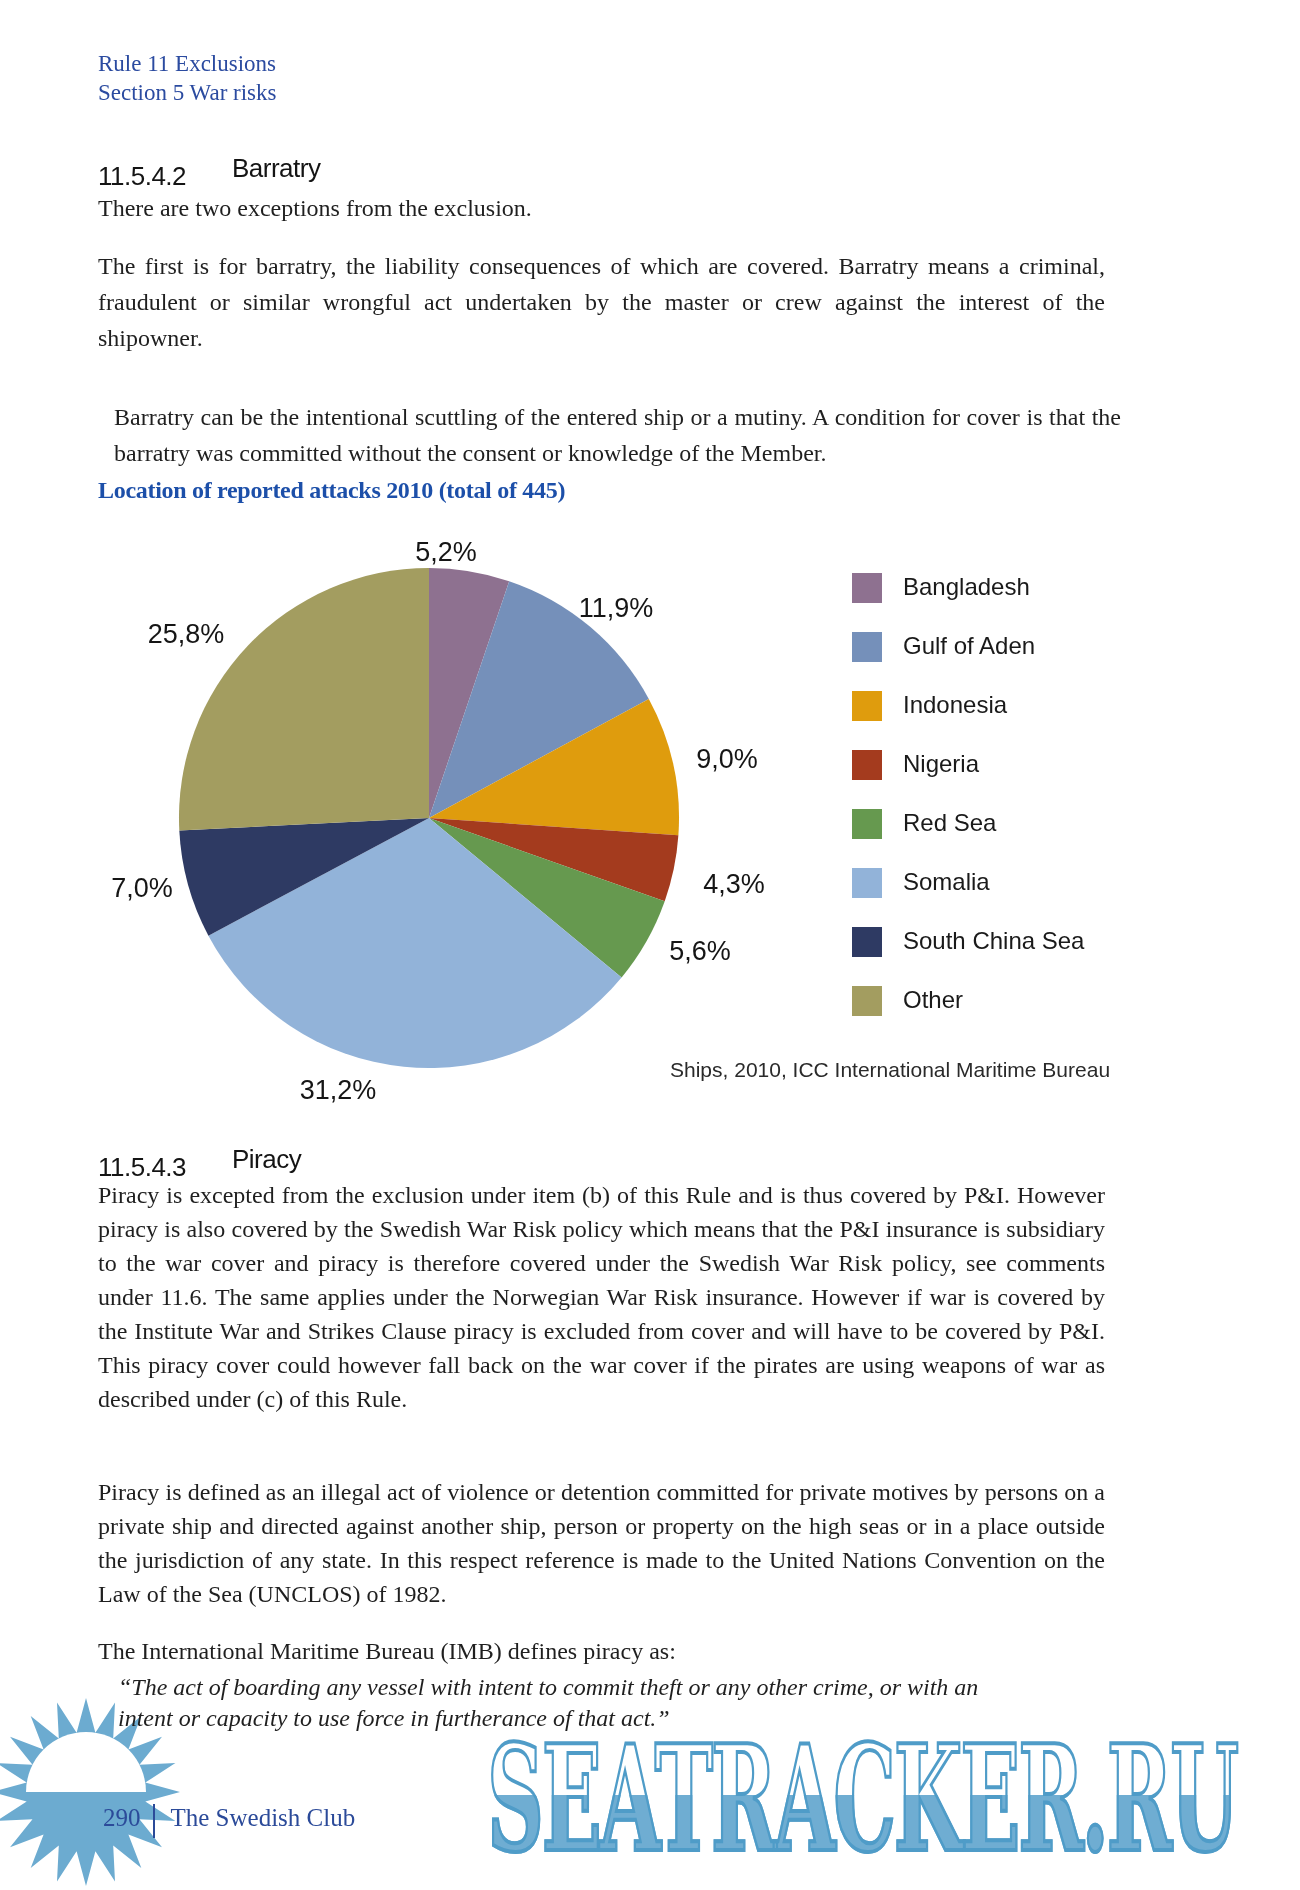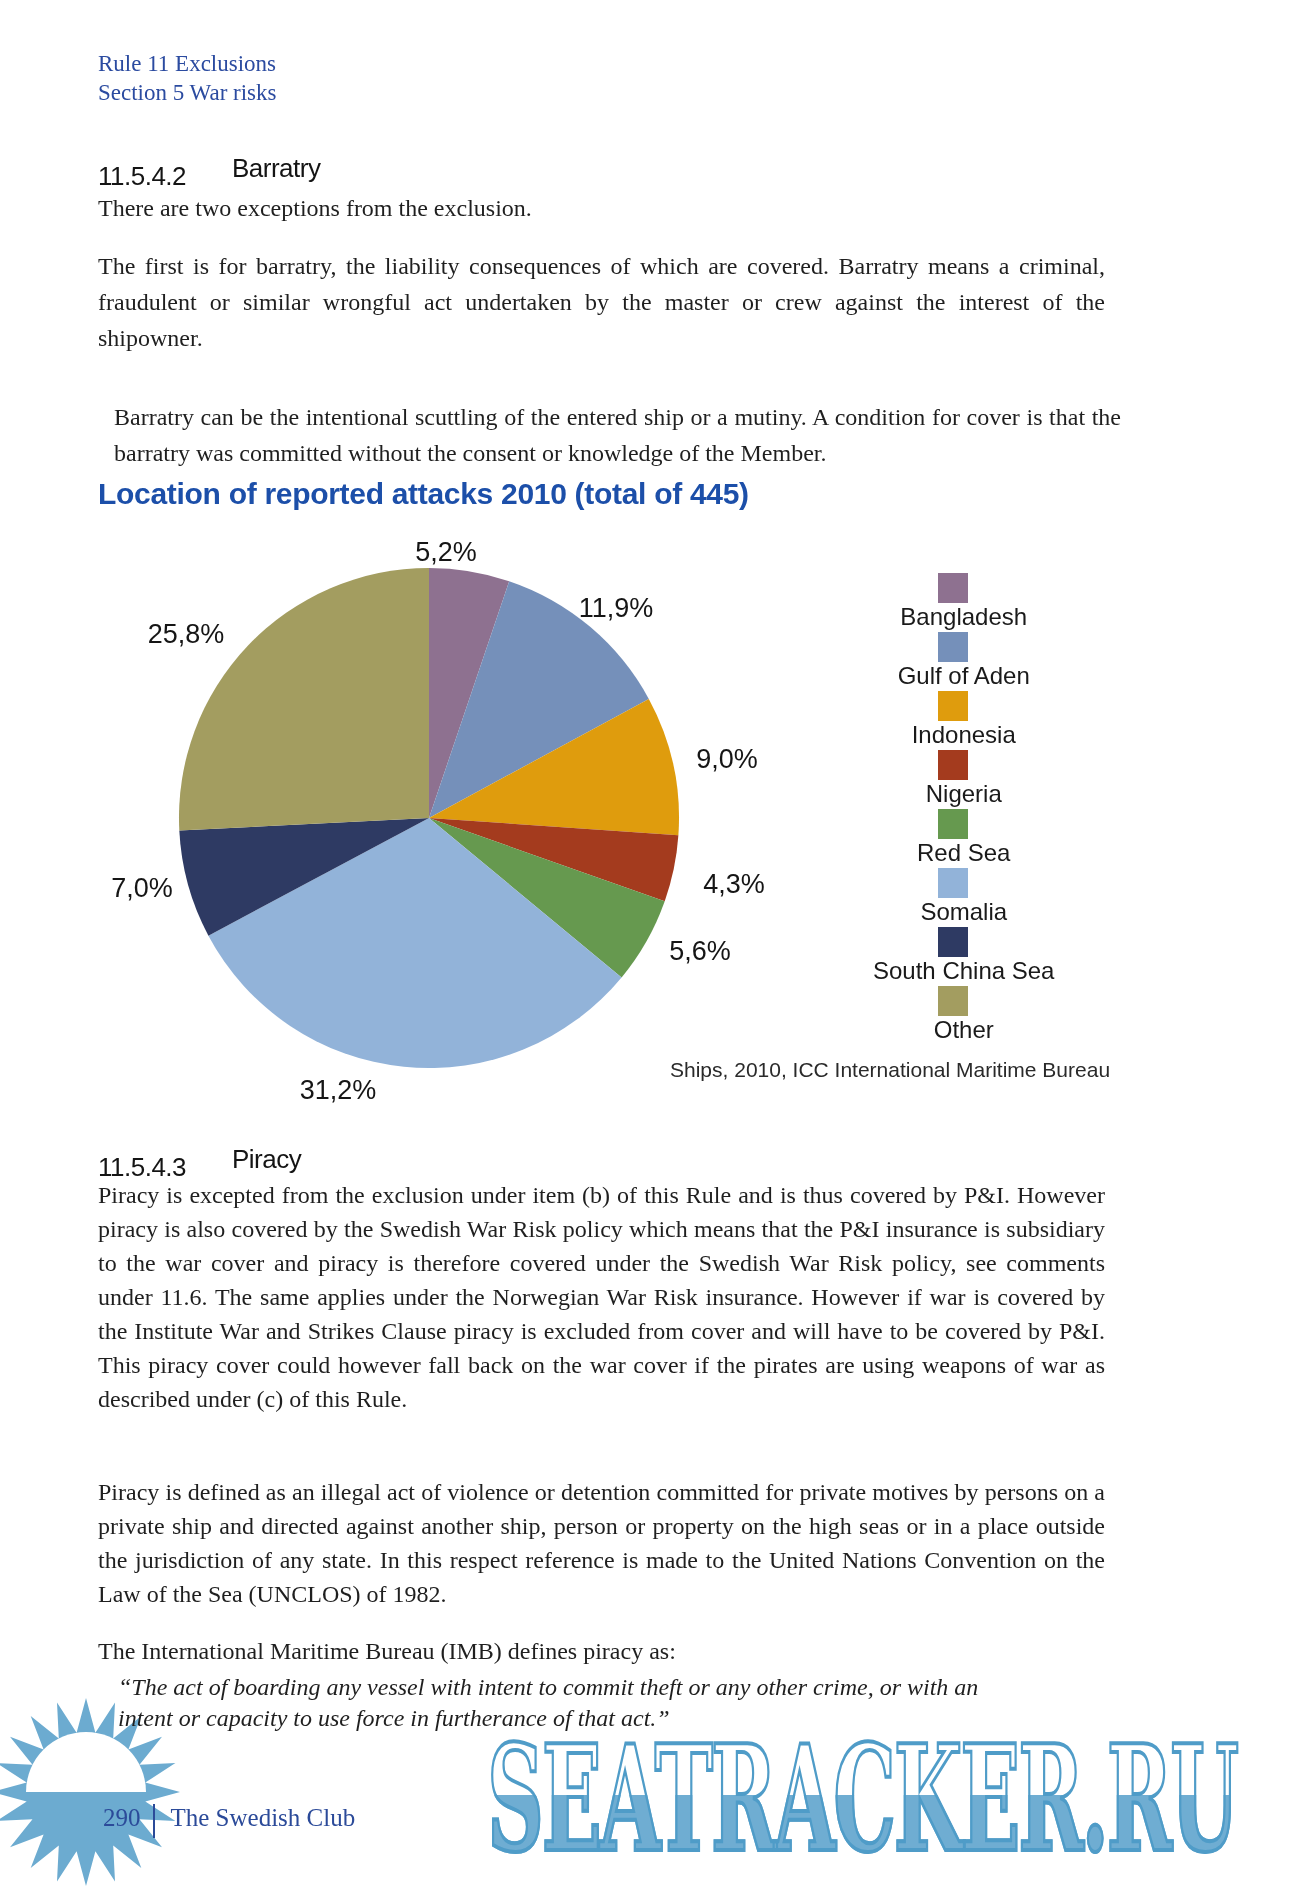--- a/index.html
+++ b/index.html
@@ -12,27 +12,27 @@
             font-size:26px;color:#141414;letter-spacing:-0.5px;}
   .sec-head .sec-title{position:absolute;left:134px;top:0;}
   .sec-head .sec-num{position:absolute;left:0;top:8px;}
   
   .para{position:absolute;left:98px;width:1007px;font-size:24px;line-height:36px;
         text-align:justify;text-align-last:left;color:#1f1f1f;}
   .para.tight{line-height:34px;}
   .quote{position:absolute;left:118px;width:915px;font-size:24px;line-height:31px;
          font-style:italic;color:#1f1f1f;}
   
-  .chart-title{position:absolute;left:98px;top:477px;font-family:Liberation Sans, sans-serif;
-               font-weight:bold;font-size:30px;color:#1c4fa9;letter-spacing:-0.3px;}
+  .chart-title{position:absolute;left:98px;top:477px;font-family:Liberation Serif, serif;
+               font-weight:bold;font-size:24px;color:#1c4fa9;letter-spacing:-0.3px;}
   .pie-svg{position:absolute;left:0;top:0;pointer-events:none;}
   .pie-label{position:absolute;transform:translate(-50%,-50%);font-family:"Liberation Sans",sans-serif;
              font-size:27px;color:#151515;white-space:nowrap;}
   .legend{position:absolute;left:852px;top:573px;}
-  .legend-item{display:flex;align-items:center;height:30px;margin-bottom:29px;flex-direction:column;}
+  .legend-item{display:flex;height:30px;margin-bottom:29px;}
   .legend-swatch{width:30px;height:30px;flex:0 0 30px;}
   .legend-label{margin-left:21px;font-family:"Liberation Sans",sans-serif;font-size:24px;color:#1a1a1a;}
   .chart-source{position:absolute;left:670px;top:1056px;font-family:"Liberation Sans",sans-serif;
                 font-size:21px;line-height:27px;color:#2a2a2a;}
   
   .watermark-text{position:absolute;left:487px;top:1726px;z-index:0;
       font-family:"DejaVu Serif",serif;font-weight:bold;font-size:146px;line-height:146px;
       letter-spacing:-4px;white-space:nowrap;color:transparent;
       background:linear-gradient(to bottom,rgba(255,255,255,0) 0%,rgba(255,255,255,0) 47%,#6fadd2 47%,#6fadd2 100%);
       -webkit-background-clip:text;background-clip:text;

